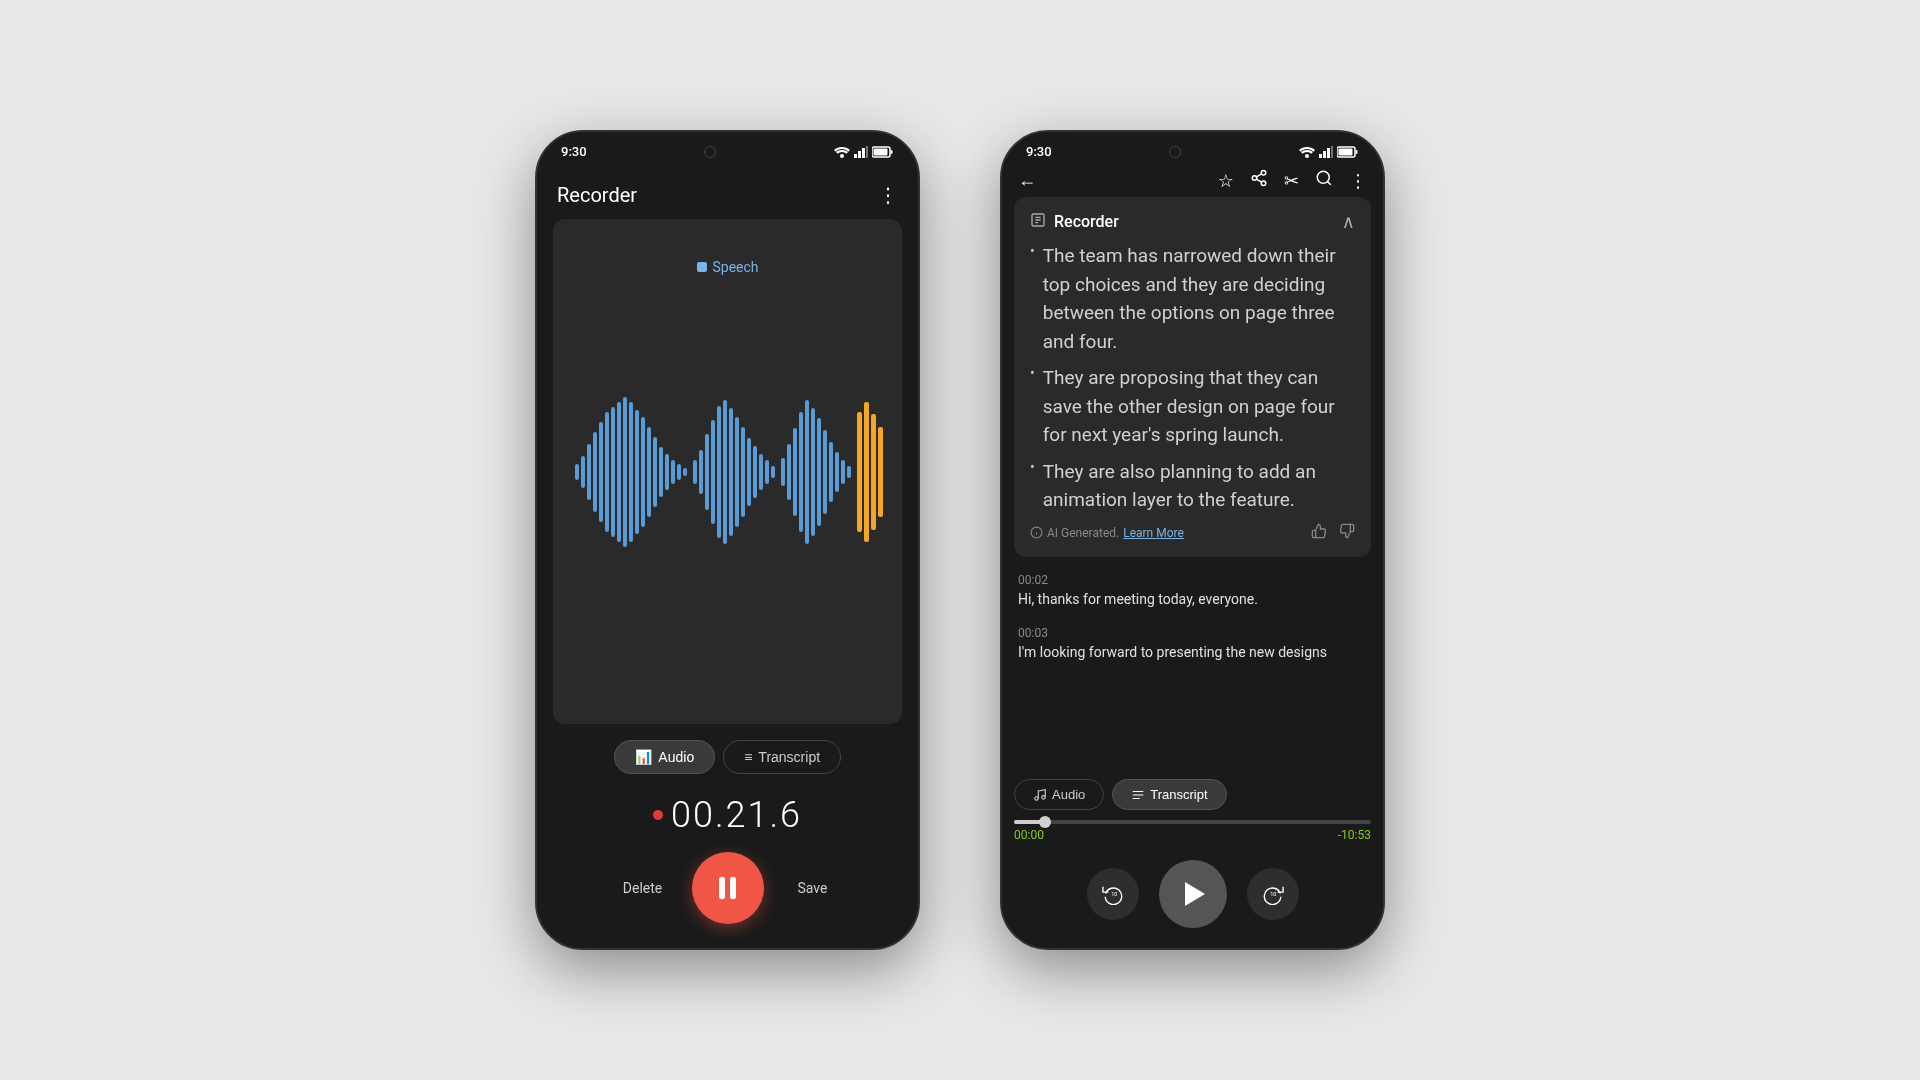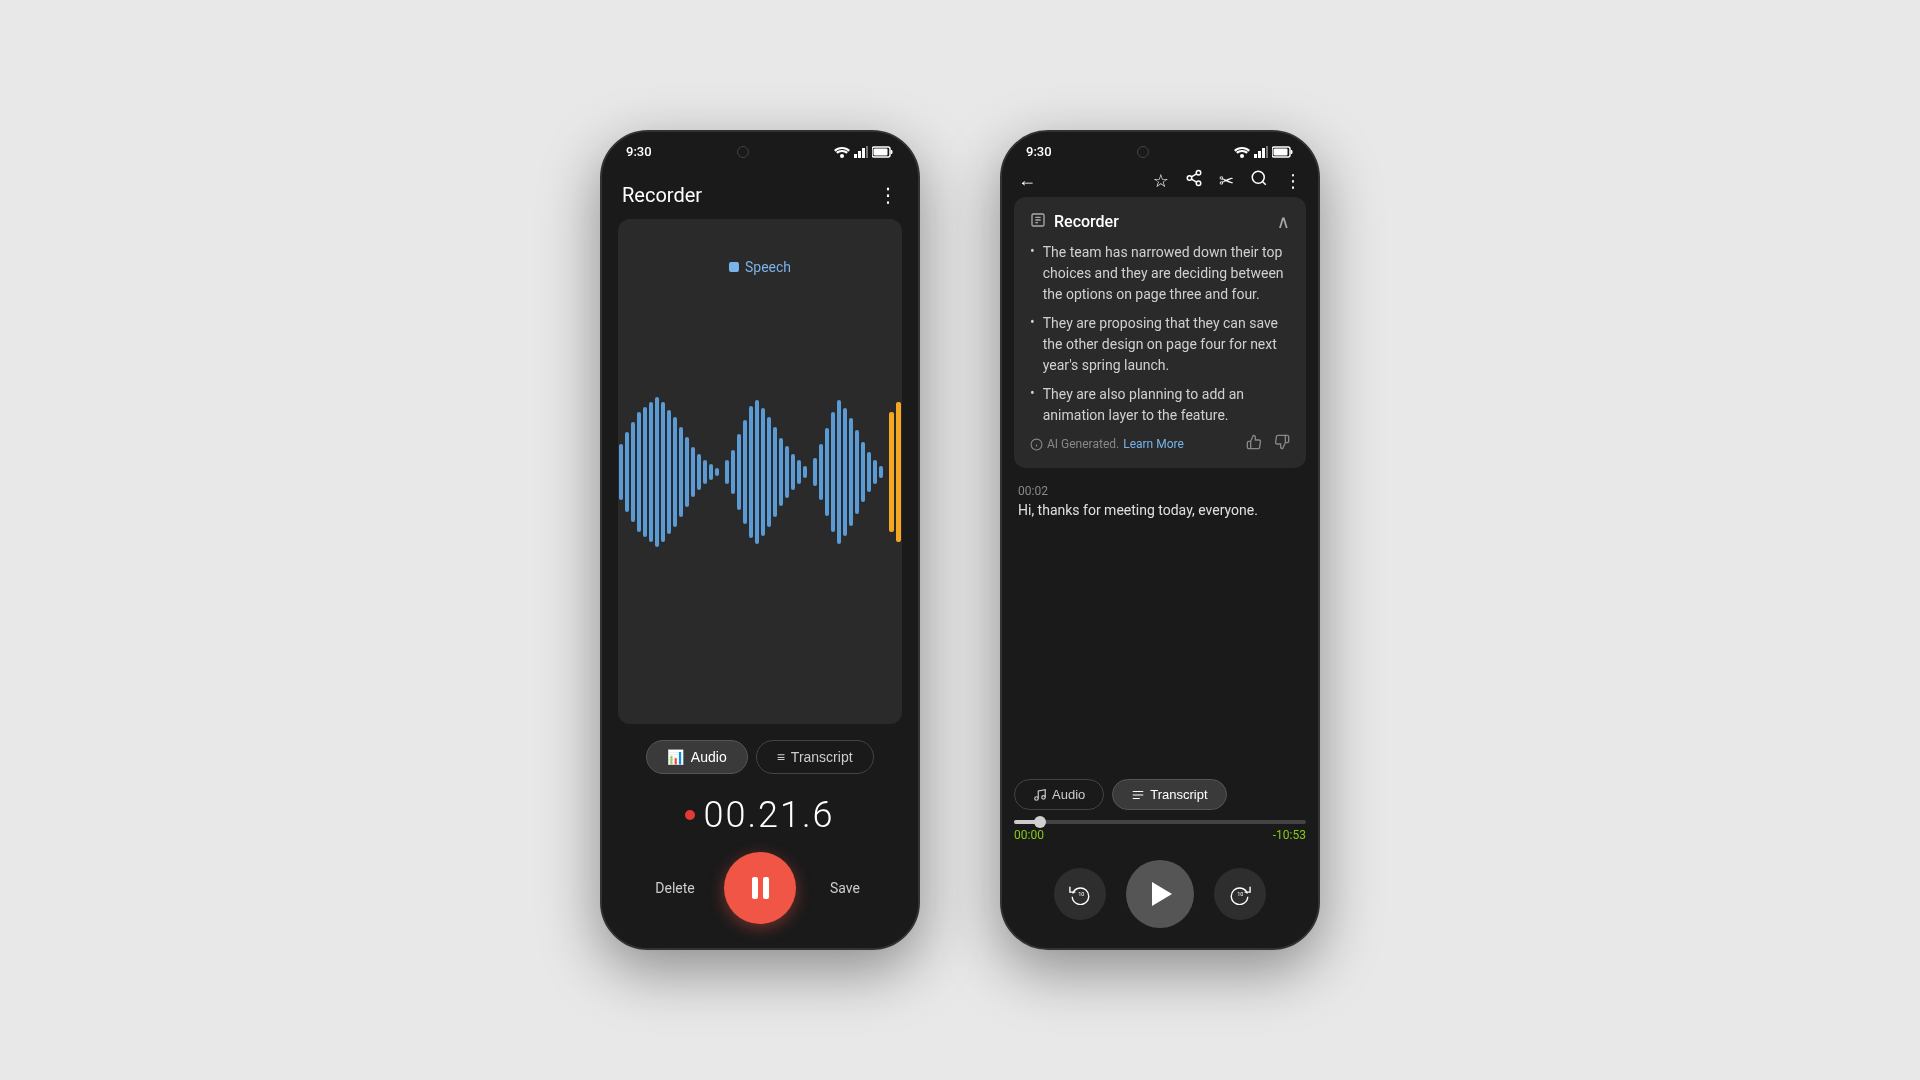--- a/index.html
+++ b/index.html
@@ -11,21 +11,21 @@
       display: flex;
       align-items: center;
       justify-content: center;
       gap: 80px;
       font-family: 'Google Sans', Roboto, Arial, sans-serif;
       overflow: hidden;
     }
 
     
     .phone {
-      width: 320px;
+      width: 385px;
       height: 820px;
       background: #1a1a1a;
       border-radius: 48px;
       border: 2px solid #333;
       box-shadow: 0 20px 60px rgba(0,0,0,0.4);
       overflow: hidden;
       position: relative;
       display: flex;
       flex-direction: column;
     }
@@ -289,21 +289,21 @@
 
     .bullet-dot {
       color: #ccc;
       font-size: 14px;
       margin-top: 1px;
       flex-shrink: 0;
     }
 
     .bullet-text {
       color: #d0d0d0;
-      font-size: 14px;
+      font-size: 19px;
       line-height: 1.5;
     }
 
     .ai-footer {
       display: flex;
       align-items: center;
       justify-content: space-between;
       margin-top: 8px;
     }
 
@@ -311,20 +311,21 @@
       color: #888;
       font-size: 12px;
       display: flex;
       align-items: center;
       gap: 4px;
     }
 
     .learn-more {
       color: #7ab3e8;
       font-size: 12px;
+      text-decoration: underline;
       cursor: pointer;
     }
 
     .feedback-icons {
       display: flex;
       gap: 12px;
     }
 
     .feedback-icon {
       color: #888;
@@ -692,20 +693,24 @@
             </svg>
           </span>
         </div>
       </div>
     </div>
 
     <div class="transcript-entry">
       <div class="transcript-time">00:02</div>
       <div class="transcript-text">Hi, thanks for meeting today, everyone.</div>
     </div>
+    <div class="transcript-entry">
+      <div class="transcript-time">00:03</div>
+      <div class="transcript-text">I'm looking forward to presenting the new designs</div>
+    </div>
   </div>
 
   <div class="player-section">
     <div class="player-tabs">
       <button class="player-tab">
         <svg width="14" height="14" viewBox="0 0 24 24" fill="none" stroke="currentColor" stroke-width="2">
           <path d="M9 18V5l12-2v13"></path>
             <circle cx="6" cy="18" r="3"></circle>
             <circle cx="18" cy="16" r="3"></circle>
         </svg>

